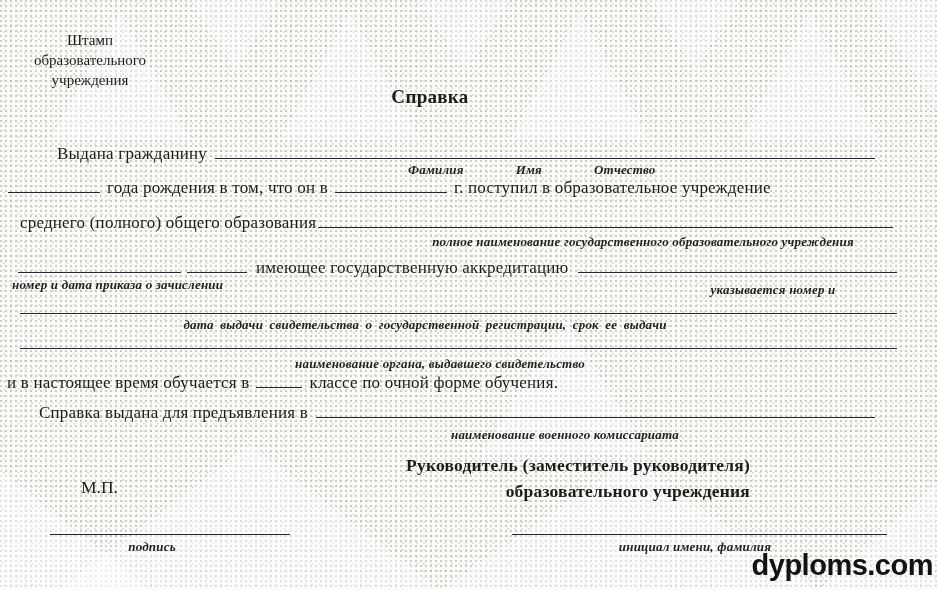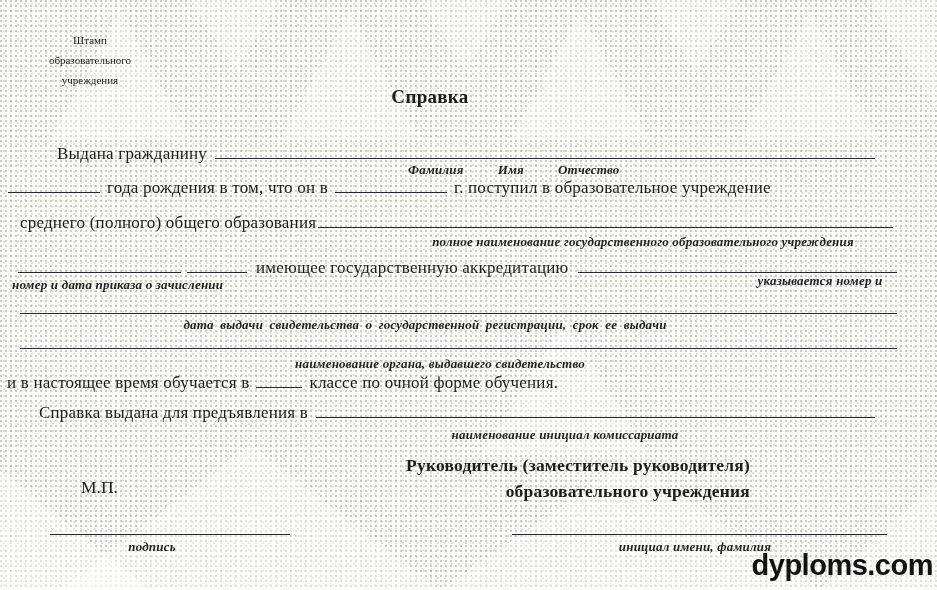--- a/index.html
+++ b/index.html
@@ -20,27 +20,27 @@
   .content{position:absolute;inset:0;z-index:1;}
   .r{position:absolute;display:flex;align-items:baseline;white-space:nowrap;
      font-size:17px;letter-spacing:.2px;}
   .blank{height:13px;border-bottom:1.4px solid #26262b;flex:0 0 auto;}
   .grow{flex:1 1 auto;}
   .uline{position:absolute;height:13px;border-bottom:1.4px solid #26262b;}
   .cap{position:absolute;font-style:italic;font-weight:bold;font-size:13px;
        letter-spacing:.2px;color:#232220;white-space:nowrap;}
   .cap-center{text-align:center;}
   .stamp{position:absolute;left:10px;top:30px;width:160px;text-align:center;
-         font-size:11px;line-height:20px;}
+         font-size:15px;line-height:20px;}
   .title{position:absolute;left:330px;top:86px;width:200px;text-align:center;
          font-weight:bold;font-size:19px;letter-spacing:.3px;}
   .head{position:absolute;left:180px;top:452px;width:570px;text-align:right;
         font-weight:bold;font-size:17.5px;line-height:26px;letter-spacing:.2px;}
   .seal{position:absolute;left:72px;top:477px;font-size:17.5px;margin-left:9px;}
-  .fio-row{position:absolute;left:408px;top:162px;display:flex;gap:34px;}
+  .fio-row{position:absolute;left:408px;top:162px;display:flex;gap:52px;}
   .fio-row span{position:static;}
   .sitewm{position:absolute;left:700px;top:549px;width:233px;text-align:right;
           font-family:"Liberation Sans", sans-serif;font-weight:bold;
           font-size:29px;letter-spacing:-.5px;color:#121212;}
 </style>
 </head>
 <body>
 
 <div class="page">
 
@@ -95,39 +95,39 @@
     </div>
     <div class="cap cap-center" style="left:393px;top:234px;width:500px;">полное наименование государственного образовательного учреждения</div>
 
     <div class="r" style="left:18px;top:258px;width:879px;">
       <span class="blank" style="width:163px;"></span>
       <span class="blank" style="width:60px;margin-left:6px;"></span>
       <span style="margin-left:9px;">имеющее государственную аккредитацию</span>
       <span class="blank grow" style="margin-left:10px;"></span>
     </div>
     <div class="cap" style="left:12px;top:277px;">номер и дата приказа о зачислении</div>
-    <div class="cap cap-center" style="left:703px;top:273px;width:140px;margin-left:47px;">указывается номер и</div>
+    <div class="cap cap-center" style="left:703px;top:282px;width:140px;">указывается номер и</div>
 
     <div class="uline" style="left:20px;top:300px;width:877px;"></div>
     <div class="cap cap-center" style="left:150px;top:317px;width:550px;word-spacing:3px;">дата  выдачи  свидетельства о государственной регистрации,  срок  ее  выдачи</div>
 
     <div class="uline" style="left:20px;top:335px;width:877px;"></div>
     <div class="cap cap-center" style="left:240px;top:356px;width:400px;">наименование органа, выдавшего свидетельство</div>
 
     <div class="r" style="left:7px;top:373px;">
       <span>и в настоящее время обучается в</span>
       <span class="blank" style="width:46px;margin:0 7px;"></span>
       <span>классе по очной форме обучения.</span>
     </div>
 
     <div class="r" style="left:27px;top:403px;width:836px;padding-left:12px;">
       <span>Справка выдана для предъявления в</span>
       <span class="blank grow" style="margin-left:8px;"></span>
     </div>
-    <div class="cap cap-center" style="left:440px;top:427px;width:250px;">наименование инициал комиссариата</div>
+    <div class="cap cap-center" style="left:440px;top:427px;width:250px;">наименование военного комиссариата</div>
 
     <div class="head">
       <div>Руководитель (заместитель руководителя)</div>
       <div>образовательного учреждения</div>
     </div>
 
     <div class="seal">М.П.</div>
 
     <div class="uline" style="left:50px;top:521px;width:240px;"></div>
     <div class="cap cap-center" style="left:47px;top:539px;width:210px;">подпись</div>

